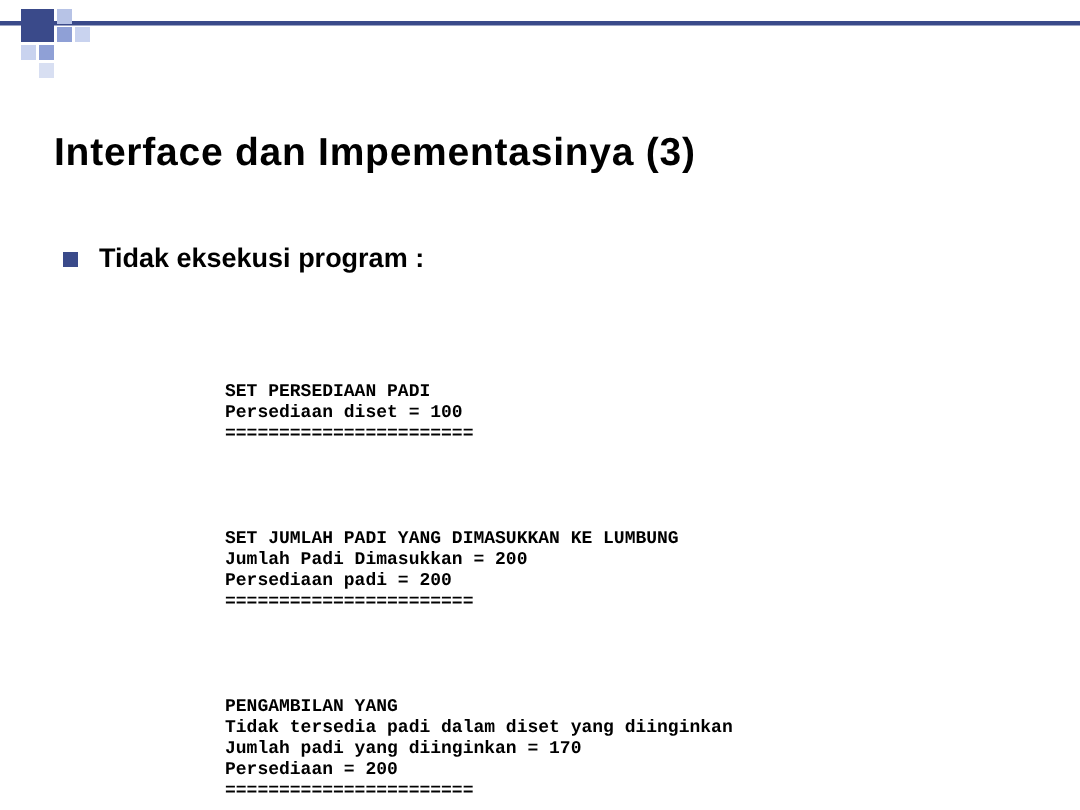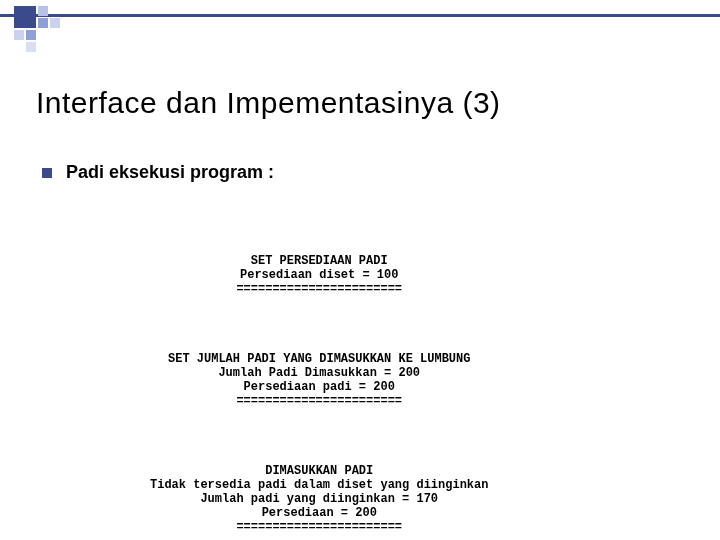--- a/index.html
+++ b/index.html
@@ -39,22 +39,22 @@
   .sq3 { left: 38px; top: 18px; width: 10px; height: 10px; background: #8fa0d6; }
   .sq4 { left: 50px; top: 18px; width: 10px; height: 10px; background: #c9d3ef; }
   .sq5 { left: 14px; top: 30px; width: 10px; height: 10px; background: #c9d3ef; }
   .sq6 { left: 26px; top: 30px; width: 10px; height: 10px; background: #8fa0d6; }
   .sq7 { left: 26px; top: 42px; width: 10px; height: 10px; background: #d8dff2; }
 
   .title {
     position: absolute;
     left: 36px;
     top: 86px;
-    font-size: 30px;
-    font-weight: normal;
+    font-size: 26px;
+    font-weight: bold;
     letter-spacing: 0.5px;
     color: #000;
   }
   .subtitle-row {
     position: absolute;
     left: 42px;
     top: 162px;
     display: flex;
     align-items: center;
   }
@@ -74,21 +74,21 @@
     position: absolute;
     left: 150px;
     top: 212px;
     font-family: "Courier New", Courier, monospace;
     font-size: 12px;
     line-height: 14px;
     font-weight: bold;
     color: #000;
     white-space: pre;
   }
-  .block { margin-bottom: 14px; text-align: center; }
+  .block { margin-bottom: 14px; }
 </style>
 </head>
 <body>
 
 <div class="slide">
 
   <div class="deco">
     <div class="bar"></div>
     <div class="sq sq1"></div>
     <div class="sq sq2"></div>
@@ -96,37 +96,37 @@
     <div class="sq sq4"></div>
     <div class="sq sq5"></div>
     <div class="sq sq6"></div>
     <div class="sq sq7"></div>
   </div>
 
   <div class="title">Interface dan Impementasinya (3)</div>
 
   <div class="subtitle-row">
     <div class="bullet"></div>
-    <div class="subtitle">Padi eksekusi program :</div>
+    <div class="subtitle">Tidak eksekusi program :</div>
   </div>
 
   <div class="output">
     <div class="block">
 <span>SET PERSEDIAAN PADI</span>
 <span>Persediaan diset = 100</span>
 <span>=======================</span>
 </div>
     <div class="block">
 <span>SET JUMLAH PADI YANG DIMASUKKAN KE LUMBUNG</span>
 <span>Jumlah Padi Dimasukkan = 200</span>
 <span>Persediaan padi = 200</span>
 <span>=======================</span>
 </div>
     <div class="block">
-<span>DIMASUKKAN PADI</span>
+<span>PENGAMBILAN YANG</span>
 <span>Tidak tersedia padi dalam diset yang diinginkan</span>
 <span>Jumlah padi yang diinginkan = 170</span>
 <span>Persediaan = 200</span>
 <span>=======================</span>
 </div>
     
   </div>
 
 </div>
 

